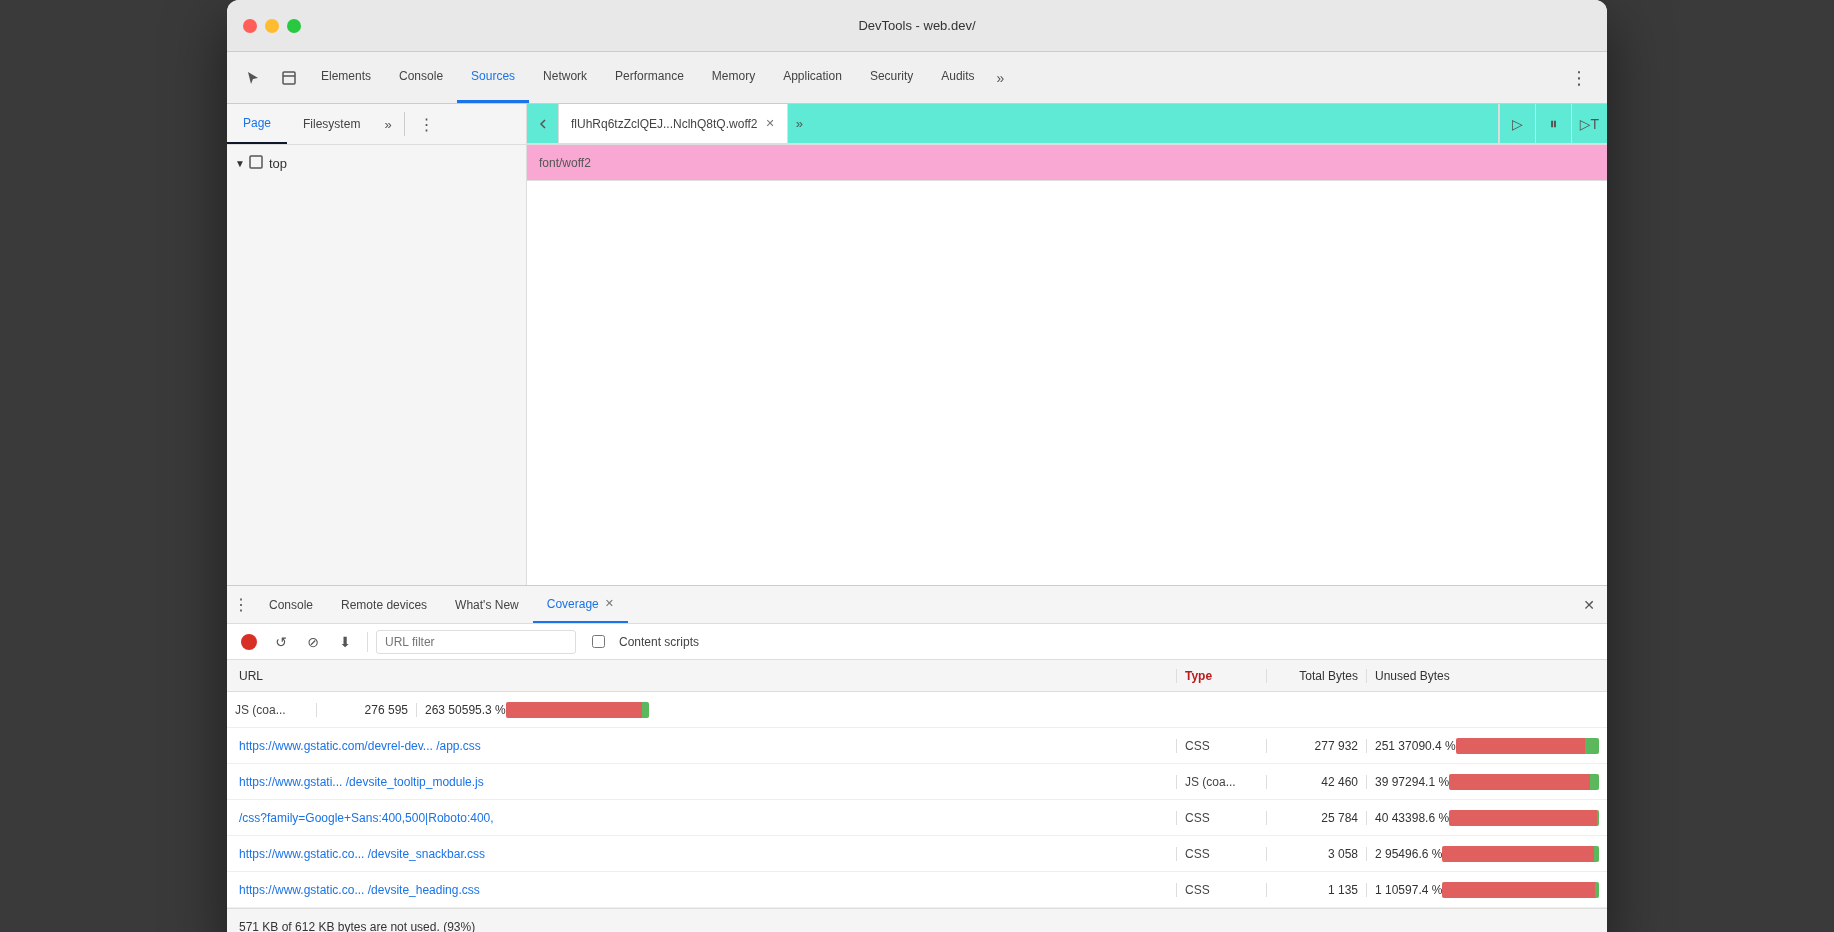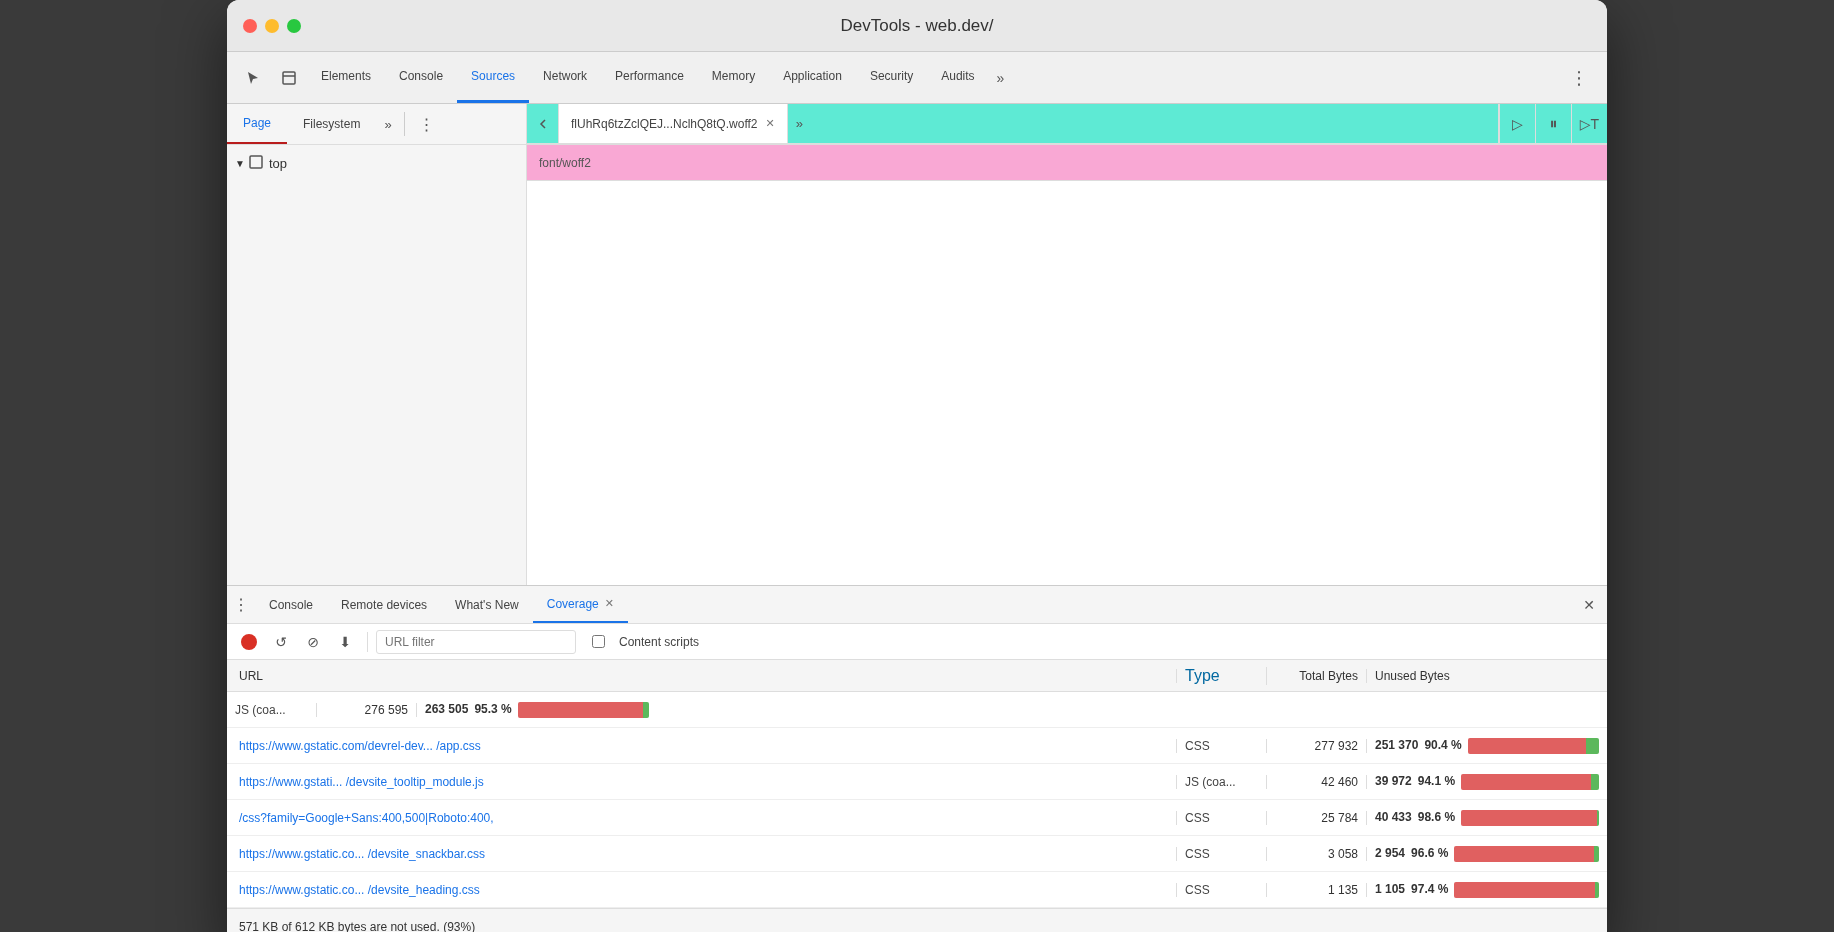--- a/index.html
+++ b/index.html
@@ -39,21 +39,21 @@
     .traffic-light {
       width: 14px;
       height: 14px;
       border-radius: 50%;
       cursor: pointer;
     }
     .tl-close { background: #ff5f57; }
     .tl-min { background: #febc2e; }
     .tl-max { background: #28c840; }
     .title-bar-text {
-      font-size: 17px;
+      font-size: 13px;
       color: #333;
       font-weight: 500;
     }
 
     
     .devtools-tabs {
       background: #f0f0f0;
       border-bottom: 1px solid #ccc;
       display: flex;
       align-items: stretch;
@@ -116,21 +116,21 @@
       padding: 0 16px;
       font-size: 12px;
       color: #444;
       cursor: pointer;
       height: 100%;
       display: flex;
       align-items: center;
     }
     .src-tab.active {
       color: #1a73e8;
-      border-bottom: 2px solid #b91c1c;
+      border-bottom: 2px solid #0f172a;
     }
     .src-sep { width: 1px; height: 24px; background: #ccc; margin: 0 4px; }
     .src-more { padding: 0 8px; color: #555; font-size: 13px; cursor: pointer; }
     .src-kebab { padding: 0 10px; color: #555; font-size: 16px; cursor: pointer; display: flex; align-items: center; }
 
     
     .file-tabs-area {
       background: #5eead4;
       border-bottom: 1px solid #ddd;
       display: flex;
@@ -364,23 +364,23 @@
       flex: 1;
       padding: 0 12px;
       font-size: 12px;
       font-weight: 400;
       color: #333;
       border-right: 1px solid #ddd;
     }
     .cov-col-type {
       width: 90px;
       padding: 0 8px;
-      font-size: 16px;
-      font-weight: 400;
-      color: #0369a1;
+      font-size: 12px;
+      font-weight: 700;
+      color: #b91c1c;
       border-right: 1px solid #ddd;
       flex-shrink: 0;
     }
     .cov-col-total {
       width: 100px;
       padding: 0 8px;
       font-size: 12px;
       font-weight: 500;
       color: #333;
       border-right: 1px solid #ddd;
@@ -405,21 +405,21 @@
     .cov-row .cov-col-url {
       font-size: 12px;
       font-weight: 400;
       color: #1a73e8;
       overflow: hidden;
       text-overflow: ellipsis;
       white-space: nowrap;
     }
     .cov-row .cov-col-type { font-size: 12px; color: #444; font-weight: 400; }
     .cov-row .cov-col-total { font-size: 12px; color: #333; font-weight: 400; }
-    .cov-row .cov-col-unused { font-size: 12px; color: #333; font-weight: 700; display: flex; align-items: flex-start; gap: 6px; }
+    .cov-row .cov-col-unused { font-size: 12px; color: #333; font-weight: 400; display: flex; align-items: center; }
 
     .bar-container {
       flex: 1;
       height: 16px;
       background: #f0f0f0;
       border-radius: 2px;
       overflow: hidden;
       position: relative;
     }
     .bar-unused {

